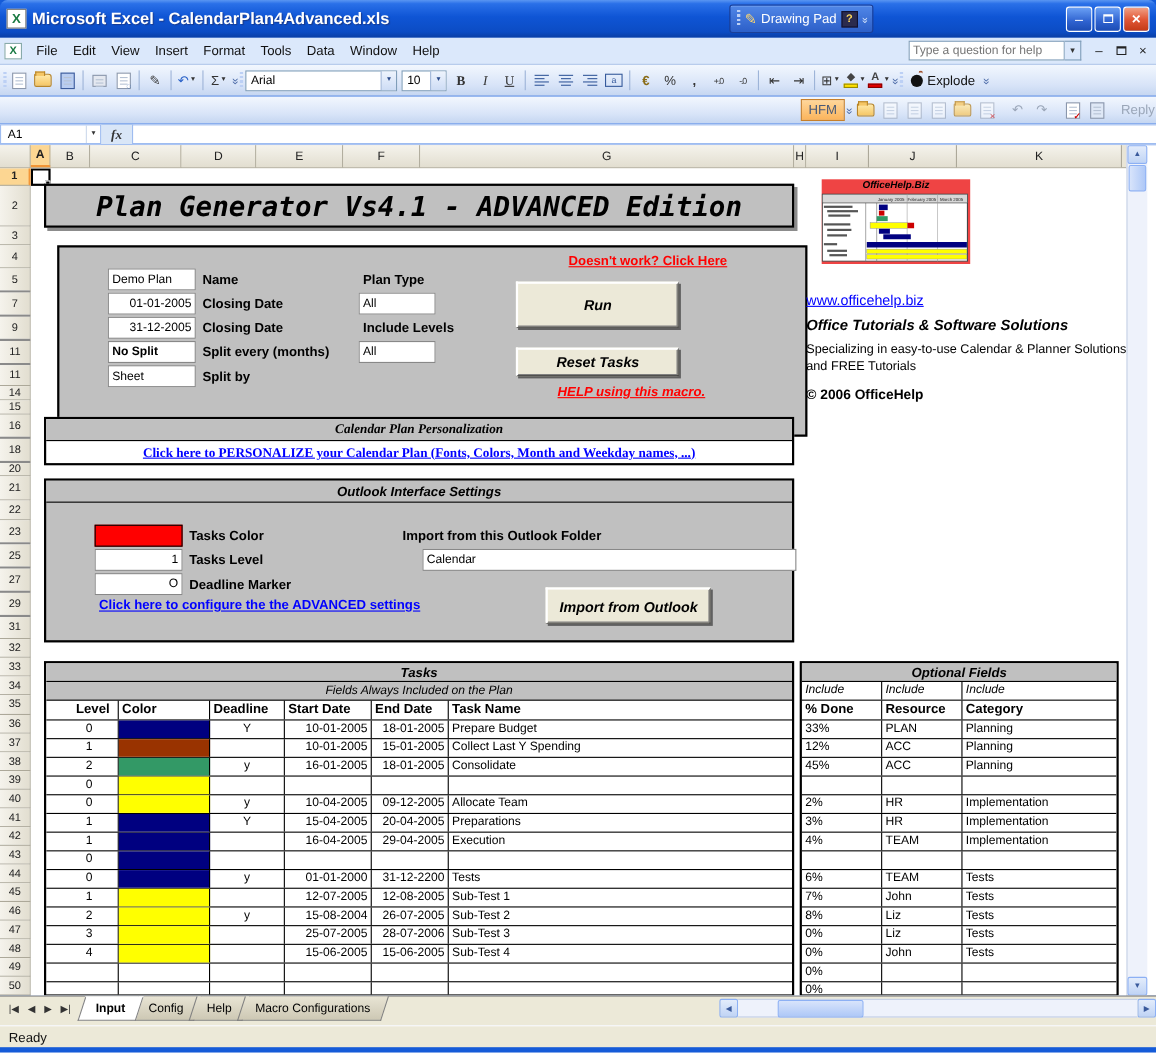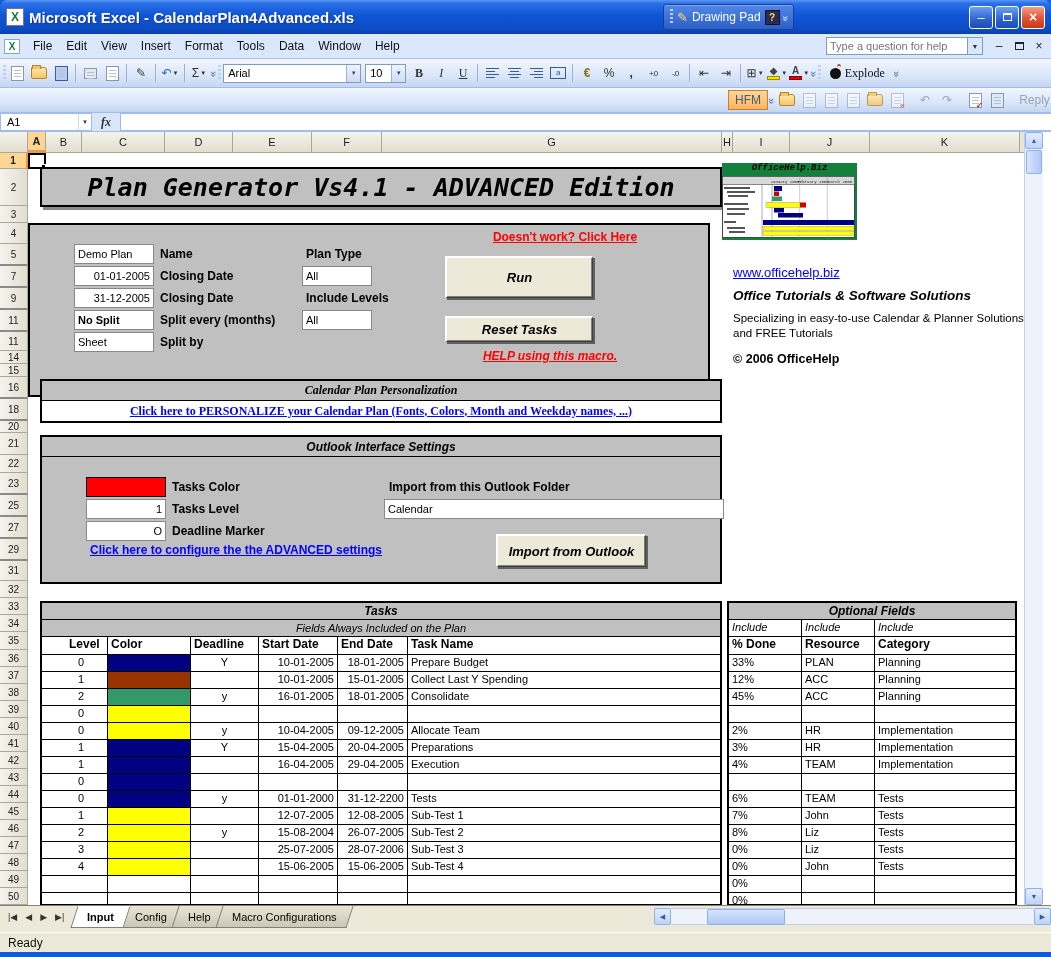--- a/index.html
+++ b/index.html
@@ -70,21 +70,21 @@
   .ar .l1{width:13px;margin-left:auto}.ar .l2{width:9px;margin-left:auto}.ar .l3{width:13px;margin-left:auto}.ar .l4{width:9px;margin-left:auto}
   .merge-ico { width:16px; height:12px; border:1px solid #365a9c; font-size:8px; color:#365a9c; text-align:center; line-height:10px; }
   .tiny2 { font-size:8px; letter-spacing:-1px; color:#333; }
   .colorbtn { display:flex; flex-direction:column; align-items:center; justify-content:center; }
   .colorbtn .g { font-size:10px; line-height:10px; color:#444; }
   .bar-y { width:13px; height:4px; background:#ffe000; border:1px solid #998a00; }
   .bar-r { width:13px; height:4px; background:#e00000; border:1px solid #800; }
   .bomb { width:11px; height:11px; border-radius:50%; background:#111; position:relative; margin-right:4px; }
   .bomb::after { content:""; position:absolute; top:-4px; left:7px; width:4px; height:4px;
     border-top:2px solid #a0522d; border-radius:50%; }
-  .explode-label { font-size:12px; color:#111;font-family:Liberation Serif, serif; }
+  .explode-label { font-size:12px; color:#111; }
   .hfm-btn { background:linear-gradient(180deg,#ffd79b,#fbb45c); border:1px solid #c77f2a; color:#4a5a78;
     font-size:12px; padding:1px 6px; height:20px; display:flex; align-items:center; }
   .gray { color:#9aa6b8; }
   .gtxt { font-size:12px; color:#9aa6b8; margin:0 5px; white-space:nowrap; }
   .pg-ico { width:13px; height:15px; background:#fff; border:1px solid #8a97ad; position:relative; display:inline-block; }
   .pg-ico::before { content:""; position:absolute; left:2px; top:3px; right:2px; height:1px; background:#b6c2d4;
     box-shadow:0 3px 0 #b6c2d4, 0 6px 0 #b6c2d4; }
   .pg-ico.dim { opacity:.55; }
   .pg-ico .mark { position:absolute; right:-2px; bottom:-3px; font-size:8px; color:#c00; font-weight:bold; }
   .fold-ico { width:16px; height:12px; background:linear-gradient(180deg,#ffe9a8,#f5c665); border:1px solid #b8862a;
@@ -142,21 +142,21 @@
   .canvas { position:relative; width:996px; background:#fff; overflow:hidden; }
 
   .a1-sel { position:absolute; left:0; top:0; width:18px; height:16px; border:2px solid #000; }
   .a1-sel::after { content:""; position:absolute; right:-2px; bottom:-2px; width:3px; height:3px; background:#000; border:1px solid #fff; }
 
   .banner { position:absolute; left:12px; top:14px; width:682px; height:40px; background:#c0c0c0;
     border:2px solid #000; box-shadow:3px 3px 0 rgba(0,0,0,.45); display:flex; align-items:center; justify-content:center;
     font-family:"DejaVu Sans Mono",monospace; font-weight:bold; font-style:italic; font-size:25px; letter-spacing:0; }
 
   .panel { position:absolute; background:#c0c0c0; border:2px solid #000; }
-  .form-panel { left:0; top:70px; width:682px; height:174px; }
+  .form-panel { left:24px; top:70px; width:682px; height:174px; }
   .cell-input { position:absolute; background:#fff; border:1px solid #888; font-size:11px; padding:0 3px;
     display:flex; align-items:center; }
   .cell-input.ra { justify-content:flex-end; }
   .f-label { position:absolute; font-size:12px; font-weight:bold; white-space:nowrap; }
   .red-link { color:#f00; font-weight:bold; text-decoration:underline; font-size:12px; }
   .dw-link { position:absolute; left:400px; top:5px; width:270px; text-align:center; }
   .help-link { position:absolute; left:390px; top:124px; width:260px; text-align:center; font-style:italic; }
   .xl-btn { position:absolute; background:#ece9d8; border:1px solid #404040; border-top:2px solid #fff; border-left:2px solid #fff;
     box-shadow:2px 2px 0 rgba(0,0,0,.5), inset -1px -1px 0 #808080;
     display:flex; align-items:center; justify-content:center; font-weight:bold; font-style:italic; font-size:13px; }
@@ -196,21 +196,21 @@
   .c-start { width:79px; text-align:right; }
   .c-end   { width:70px; text-align:right; }
   .c-name  { flex:1; }
   .o-done { width:73px; }
   .o-res  { width:73px; }
   .o-cat  { flex:1; }
   .trow.hd .c-level,.trow.inc .c-level { text-align:left; padding-left:3px; }
   .trow.hd .o-done,.trow.inc .o-done { text-align:left; }
 
   
-  .promo-thumb { position:absolute; left:694px; top:10px; width:135px; height:77px; background:#15803d;font-family:Liberation Mono, monospace; }
+  .promo-thumb { position:absolute; left:719px; top:10px; width:135px; height:77px; background:#ef4444; }
   .thumb-title { font-size:9px; font-weight:bold; font-style:italic; text-align:center; height:13px; }
   .promo-url { position:absolute; left:705px; top:112px; font-size:13px; color:#00f; text-decoration:underline; }
   .promo-tagline { position:absolute; left:705px; top:135px; font-size:13.5px; font-weight:bold; font-style:italic; }
   .promo-desc { position:absolute; left:705px; top:158px; width:302px; font-size:11.5px; line-height:15px; }
   .promo-copy { position:absolute; left:705px; top:199px; font-size:12.5px; font-weight:bold; }
 
   
   .vscroll { width:19px; background:#eef2fb; border-left:1px solid #c2cee4; display:flex; flex-direction:column; }
   .sb-btn { height:17px; background:linear-gradient(180deg,#e3ecfb,#c0d4f5); border:1px solid #8cb0f4; border-radius:2px;
     color:#3a5a9c; font-size:7px; display:flex; align-items:center; justify-content:center; }
@@ -549,21 +549,21 @@
           </div>
 
           <div class="panel outlook-panel">
             <div class="hdr-strip ol-hdr">Outlook Interface Settings</div>
             <div class="swatch" style="background: rgb(255, 0, 0);"></div>
             <span class="ol-label" style="left:130px;top:43px">Tasks Color</span>
             <div class="cell-input ra" style="left:44px;top:62px;width:80px;height:20px">1</div>
             <span class="ol-label" style="left:130px;top:65px">Tasks Level</span>
             <div class="cell-input ra" style="left:44px;top:84px;width:80px;height:20px">O</div>
             <span class="ol-label" style="left:130px;top:87px">Deadline Marker</span>
-            <span class="ol-label" style="left:347px;top:43px">Import from this Outlook Folder</span>
+            <span class="ol-label" style="left:324px;top:43px">Import from this Outlook Folder</span>
             <div class="cell-input" style="left:342px;top:62px;width:340px;height:20px">Calendar</div>
             <span class="blue-link adv-link">Click here to configure the the ADVANCED settings</span>
             <div class="xl-btn import-btn">Import from Outlook</div>
           </div>
 
           <div class="dtable t-tasks">
             <div class="t-title">Tasks</div>
             <div class="t-sub">Fields Always Included on the Plan</div>
             <div class="trow hd">
               <div class="tc c-level">Level</div>

